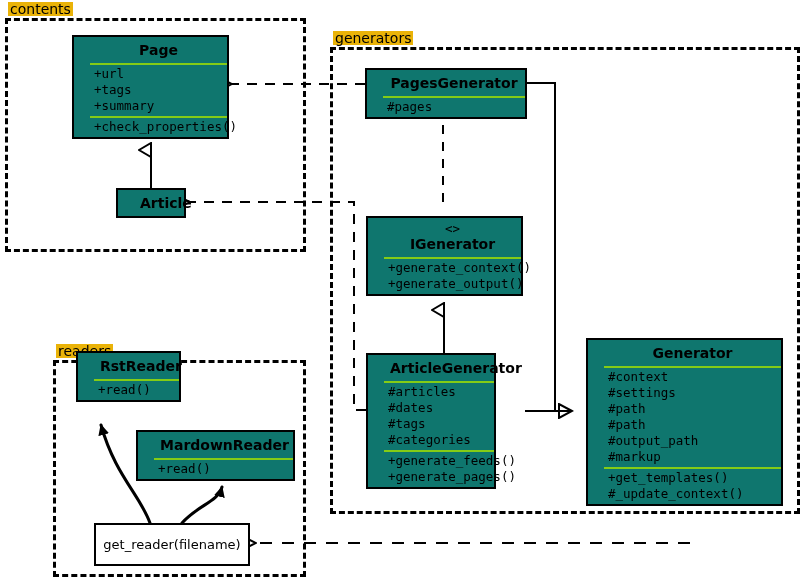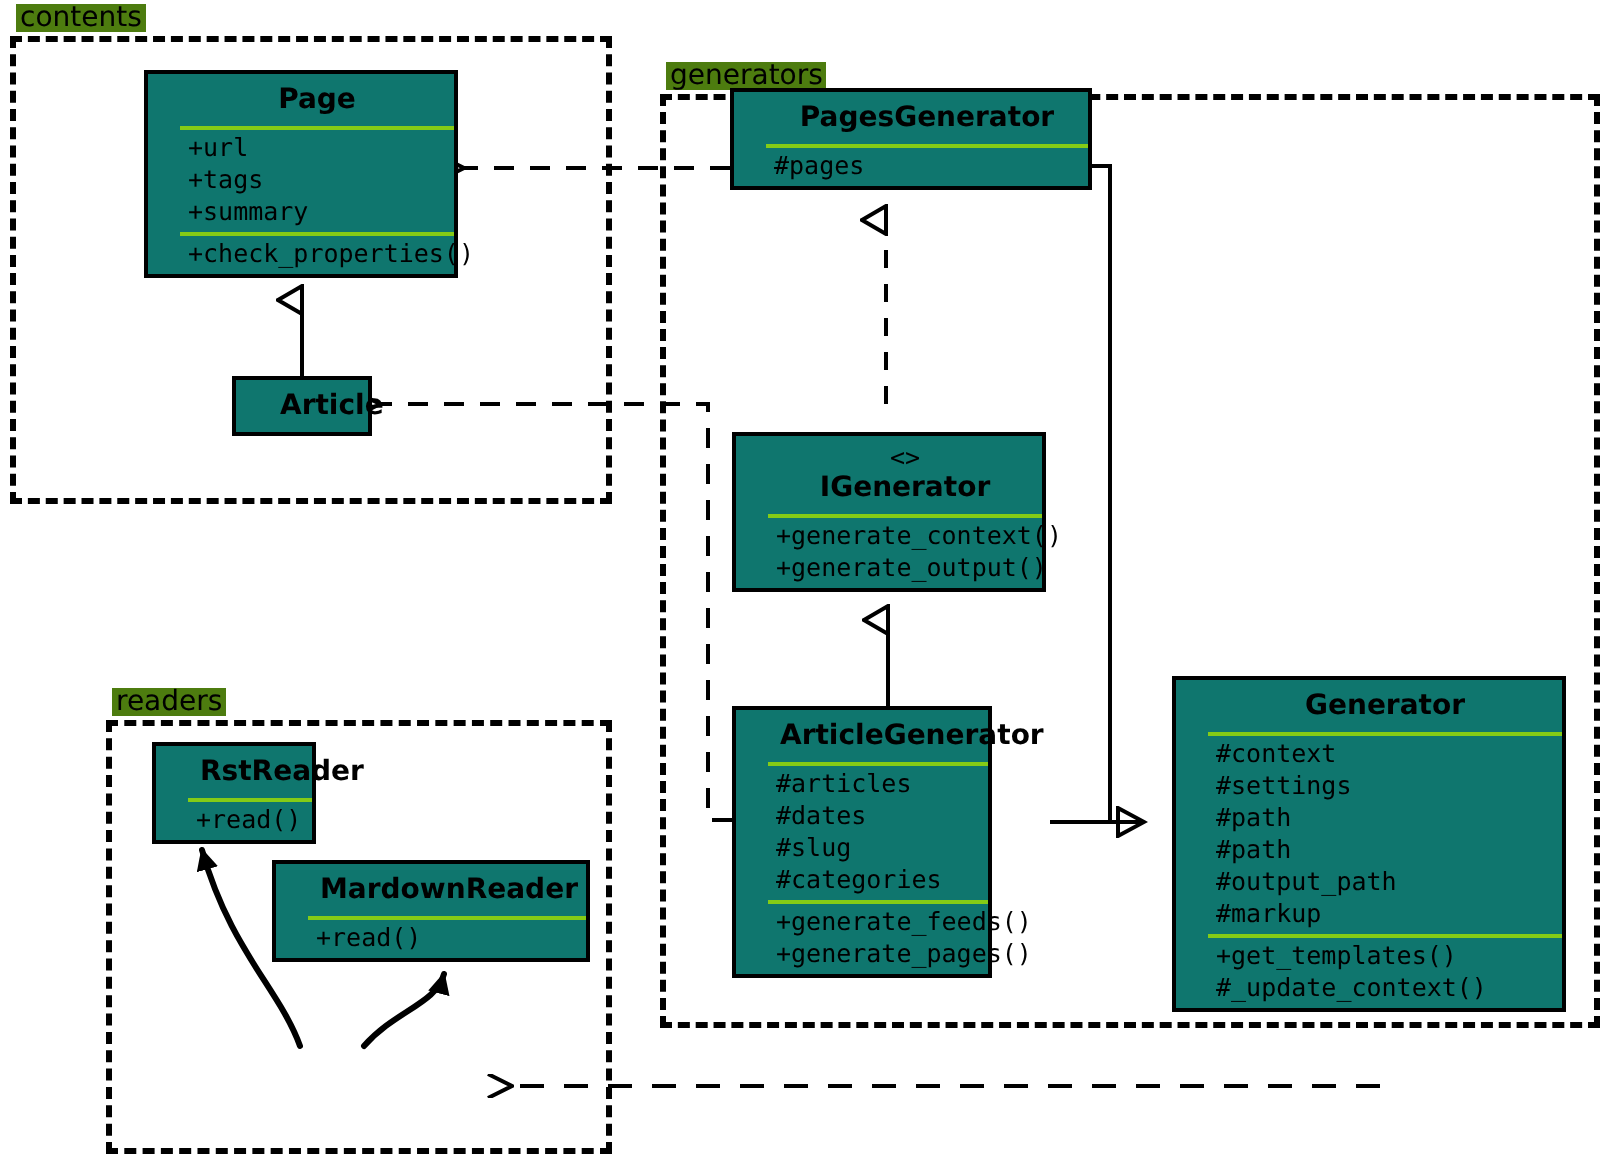--- a/index.html
+++ b/index.html
@@ -5,21 +5,21 @@
   html,body{margin:0;padding:0;background:#ffffff;}
   body{width:803px;height:579px;position:relative;overflow:hidden;
        font-family:"DejaVu Sans",sans-serif;color:#000;}
   #canvas{position:absolute;left:0;top:0;width:803px;height:579px;}
   svg.layer{position:absolute;left:0;top:0;width:803px;height:579px;pointer-events:none;}
 
   
   .pkg{position:absolute;box-sizing:border-box;background:transparent;}
   .pkg-label{position:absolute;font-size:14px;line-height:14px;
              font-family:"DejaVu Sans",sans-serif;color:#000;
-             background:#4d7c0f;padding:0 2px;white-space:nowrap;}
+             background:#eab308;padding:0 2px;white-space:nowrap;}
 
   
   .cls{position:absolute;box-sizing:border-box;border:2px solid #000;background:#0f766e;padding-left:16px;}
   .cls .name{font-weight:bold;font-size:14px;text-align:center;
              padding:5px 6px 5px 6px;line-height:16px;white-space:nowrap;}
   .cls .stereo{font-weight:normal;font-size:12.5px;text-align:center;
                font-family:"DejaVu Sans Mono",monospace;line-height:15px;
                padding:3px 6px 0 6px;}
   .cls .sep{border-top:2px solid #84cc16;}
   .cls .compart{padding:1px 4px 2px 4px;}
@@ -107,40 +107,40 @@
         <div>+tags</div>
         <div>+summary</div>
       </div>
       <div class="sep compart">
         <div>+check_properties()</div>
       </div>
     </div>
   <div class="cls" id="cls-article" style="left: 116px; top: 188px; width: 70px;">
       <div class="name">Article</div>
     </div>
-  <div class="cls" id="cls-pages_generator" style="left: 365px; top: 44px; width: 181px;">
+  <div class="cls" id="cls-pages_generator" style="left: 365px; top: 68px; width: 162px;">
       <div class="name">PagesGenerator</div>
       <div class="sep compart">
         <div>#pages</div>
       </div>
     </div>
   <div class="cls" id="cls-igenerator" style="left: 366px; top: 216px; width: 157px;">
       <div class="stereo">&lt;<interface>&gt;</interface></div>
       <div class="name" style="padding-top:0">IGenerator</div>
       <div class="sep compart">
         <div>+generate_context()</div>
         <div>+generate_output()</div>
       </div>
     </div>
   <div class="cls" id="cls-article_generator" style="left: 366px; top: 353px; width: 130px;">
       <div class="name">ArticleGenerator</div>
       <div class="sep compart">
         <div>#articles</div>
         <div>#dates</div>
-        <div>#slug</div>
+        <div>#tags</div>
         <div>#categories</div>
       </div>
       <div class="sep compart">
         <div>+generate_feeds()</div>
         <div>+generate_pages()</div>
       </div>
     </div>
   <div class="cls" id="cls-generator" style="left: 586px; top: 338px; width: 197px;">
       <div class="name">Generator</div>
       <div class="sep compart">
@@ -149,27 +149,30 @@
         <div>#path</div>
         <div>#path</div>
         <div>#output_path</div>
         <div>#markup</div>
       </div>
       <div class="sep compart">
         <div>+get_templates()</div>
         <div>#_update_context()</div>
       </div>
     </div>
-  <div class="cls" id="cls-rst_reader" style="left: 76px; top: 371px; width: 82px;">
+  <div class="cls" id="cls-rst_reader" style="left: 76px; top: 351px; width: 105px;">
       <div class="name">RstReader</div>
       <div class="sep compart">
         <div>+read()</div>
       </div>
     </div>
   <div class="cls" id="cls-mardown_reader" style="left: 136px; top: 430px; width: 159px;">
       <div class="name">MardownReader</div>
       <div class="sep compart">
         <div>+read()</div>
       </div>
     </div>
 
+  <div class="plainbox" id="fn-get_reader" style="left: 94px; top: 523px; width: 156px; height: 43px;">
+    <span>get_reader(filename)</span>
+  </div>
 
 </div>
 
 </body></html>

